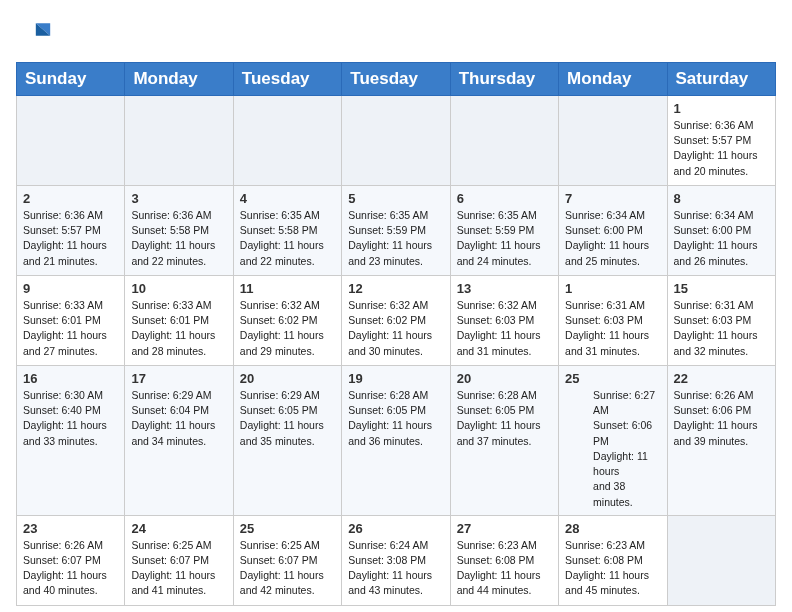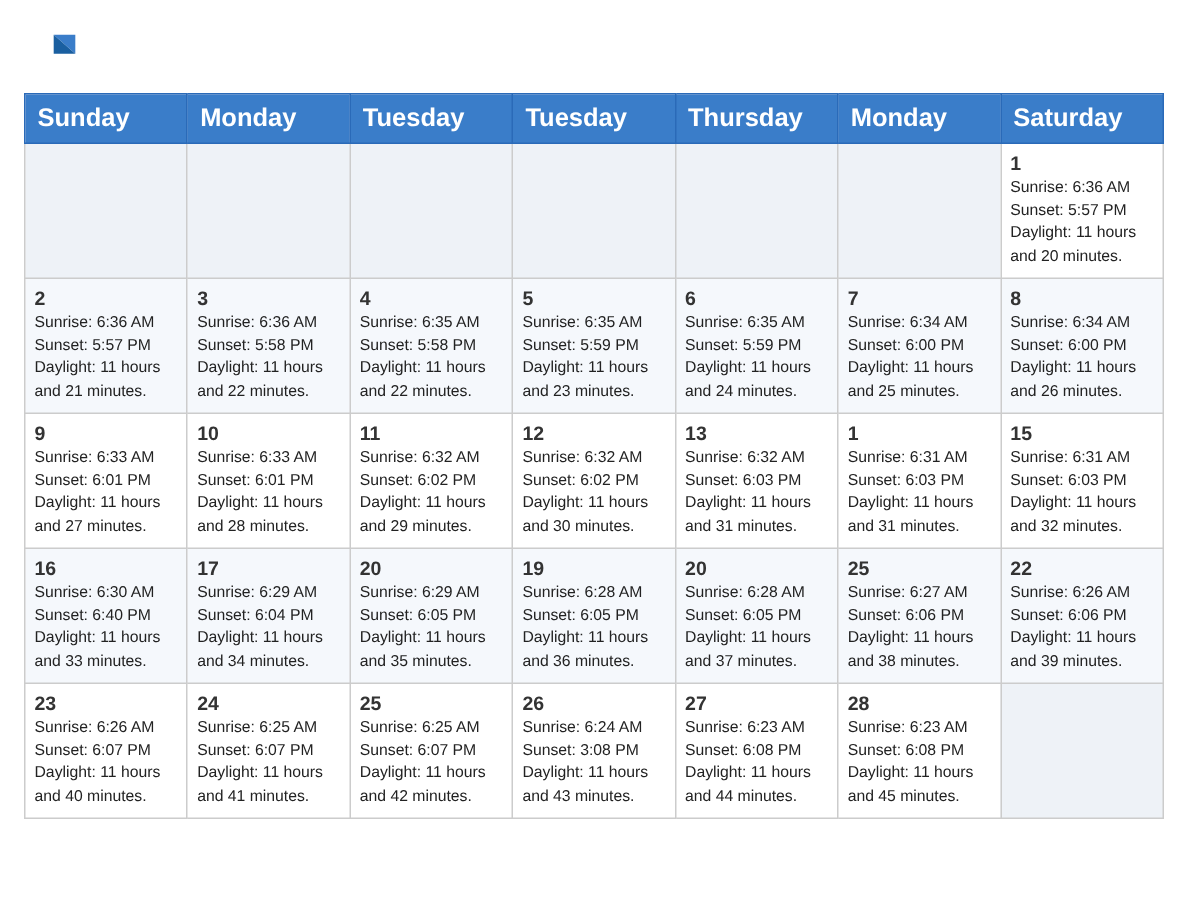--- a/index.html
+++ b/index.html
@@ -276,21 +276,21 @@
         </td>
         <td>
           <span class="day-num">20</span>
           <div class="day-info" style="white-space: pre-line;">Sunrise: 6:28 AM
 Sunset: 6:05 PM
 Daylight: 11 hours
 and 37 minutes.</div>
         </td>
         <td>
           <span class="day-num">25</span>
-          <div class="day-info" style="white-space: pre-line;">Sunrise: 6:27 AM
+          <div class="day-info" style="white-space: pre-line; margin-left: 28px;">Sunrise: 6:27 AM
 Sunset: 6:06 PM
 Daylight: 11 hours
 and 38 minutes.</div>
         </td>
         <td>
           <span class="day-num">22</span>
           <div class="day-info" style="white-space: pre-line;">Sunrise: 6:26 AM
 Sunset: 6:06 PM
 Daylight: 11 hours
 and 39 minutes.</div>

